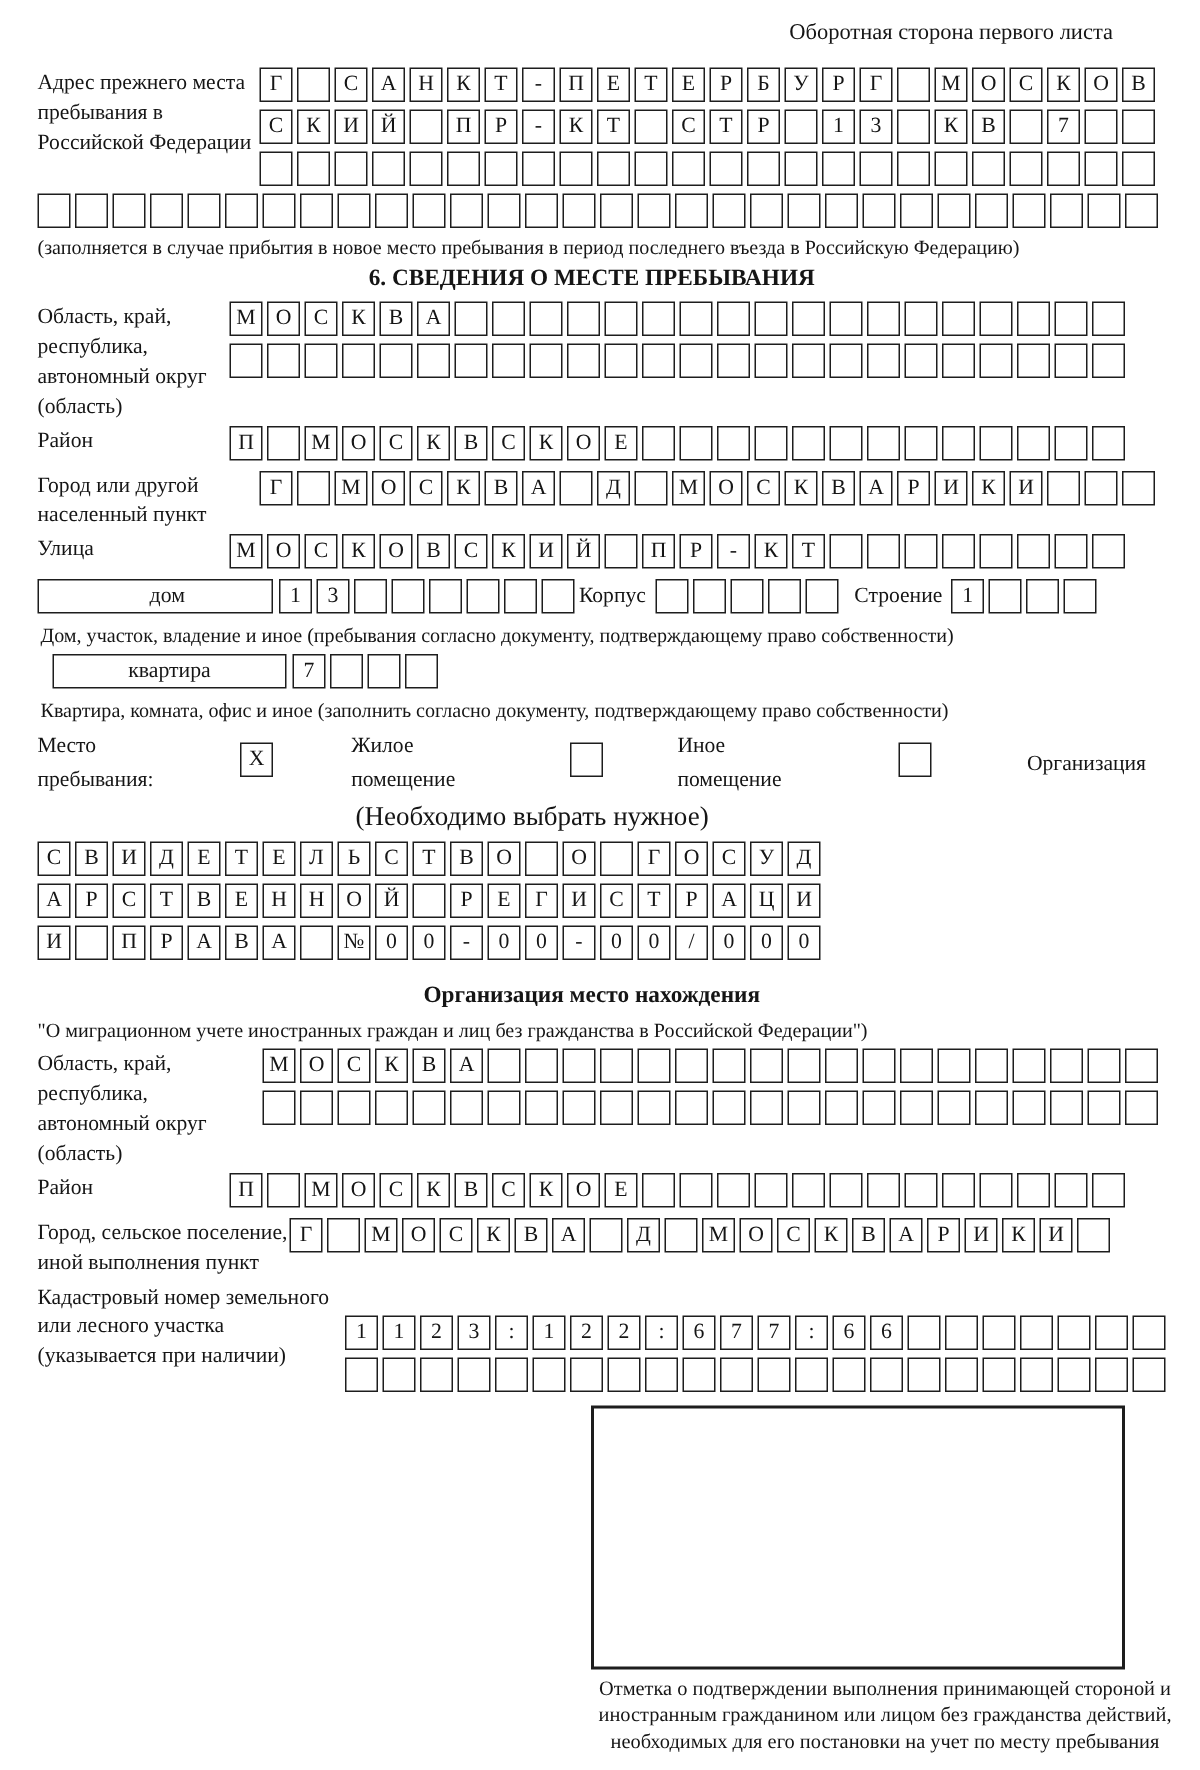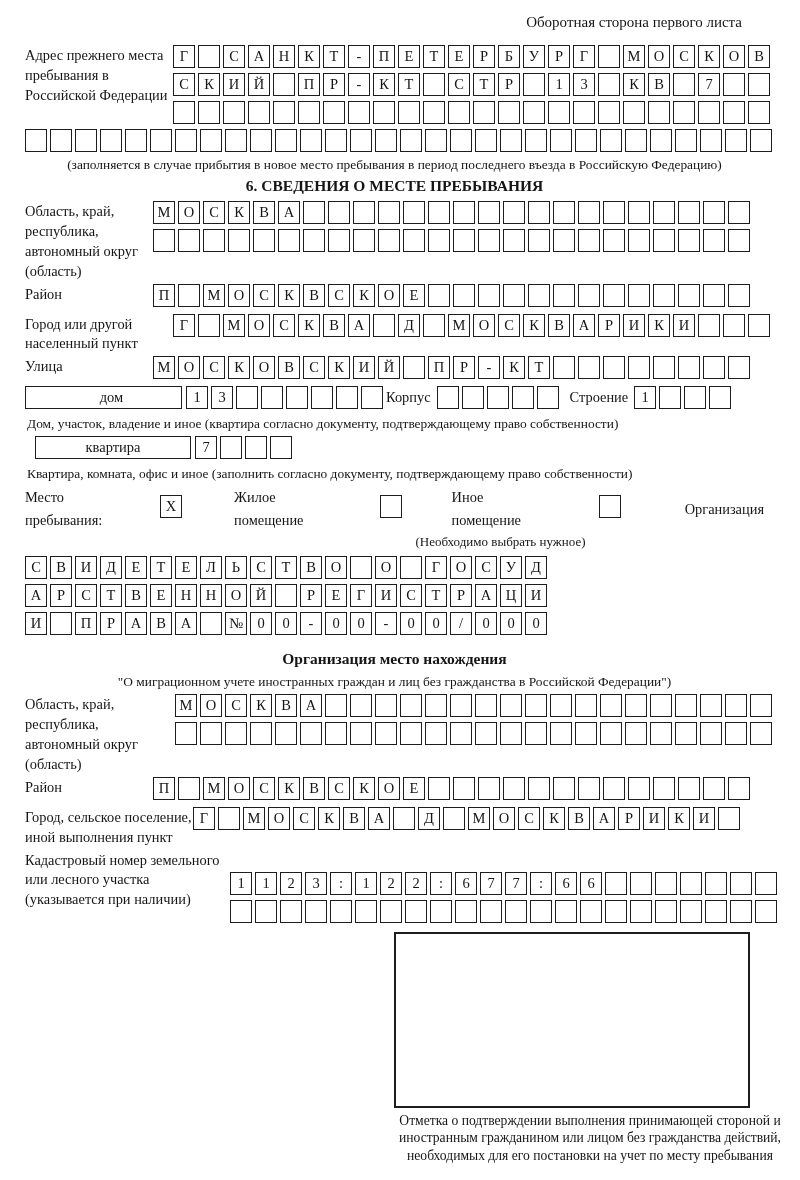--- a/index.html
+++ b/index.html
@@ -16,26 +16,26 @@
   .w205{flex:0 0 205px;width:205px;}
   .w212{flex:0 0 212px;width:212px;}
   .cellrow{white-space:nowrap;height:24.5px;margin-bottom:3.5px;}
   .cell{display:inline-block;box-sizing:border-box;width:22px;height:23px;
         border:1.7px solid #1d1d1d;margin-right:3px;text-align:center;
         font-size:14.5px;line-height:20px;vertical-align:top;background:#fff;}
   .fieldbox{display:inline-block;box-sizing:border-box;height:23px;border:1.7px solid #1d1d1d;
         text-align:center;font-size:14.5px;line-height:20px;vertical-align:top;margin-right:4px;}
   .dombox{width:157px;padding-left:16px;}
   .kvbox{width:156px;margin-left:10px;}
-  .note{font-size:13.4px;text-align:center;margin:1px 0 3px;}
+  .note{font-size:13.4px;margin:1px 0 3px;}
   .note-left{font-size:13.4px;text-align:left;margin:0 0 4px 2px;}
   .sec-title{font-size:15.5px;font-weight:bold;text-align:center;margin:4px 0 6px;}
   .inline-lbl{font-size:14.4px;line-height:23px;}
   .gap6{margin-right:6px;} .gap8{margin-right:8px;} .gap24{margin-left:22px;}
-  .choose-note{font-size:13px;margin:0 0 6px 212px;text-align:center;}
+  .choose-note{font-size:18px;margin:0 0 6px 212px;}
   .mb2{margin-bottom:2px;} .mb4{margin-bottom:4px;}
   .stamp-wrap{margin-left:355px;width:420px;margin-top:4px;}
   .stamp-box{box-sizing:border-box;width:356px;height:176px;border:2px solid #1d1d1d;margin-left:14px;}
   .stamp-note{font-size:13.6px;text-align:center;line-height:1.32;margin-top:4px;}
 </style>
 </head>
 <body>
 
 <div class="page">
 
@@ -78,21 +78,21 @@
   </div>
 
   <div class="frow mb2">
     <span class="fieldbox dombox">дом</span>
     <span class="cellrow"><span class="cell">1</span><span class="cell">3</span><span class="cell"></span><span class="cell"></span><span class="cell"></span><span class="cell"></span><span class="cell"></span><span class="cell"></span></span>
     <span class="inline-lbl gap6">Корпус</span>
     <span class="cellrow"><span class="cell"></span><span class="cell"></span><span class="cell"></span><span class="cell"></span><span class="cell"></span></span>
     <span class="inline-lbl gap6" style="margin-left:8px;">Строение</span>
     <span class="cellrow"><span class="cell">1</span><span class="cell"></span><span class="cell"></span><span class="cell"></span></span>
   </div>
-  <div class="note-left">Дом, участок, владение и иное (квартира согласно документу, подтверждающему право собственности)</div>
+  <div class="note-left">Дом, участок, владение и иное (пребывания согласно документу, подтверждающему право собственности)</div>
 
   <div class="frow mb2">
     <span class="fieldbox kvbox">квартира</span>
     <span class="cellrow"><span class="cell">7</span><span class="cell"></span><span class="cell"></span><span class="cell"></span></span>
   </div>
   <div class="note-left">Квартира, комната, офис и иное (заполнить согласно документу, подтверждающему право собственности)</div>
 
   <div class="frow mb2" style="align-items:center;gap:47px;">
     <span class="inline-lbl gap8">Место пребывания:</span>
     <span class="cellrow"><span class="cell">X</span></span>

